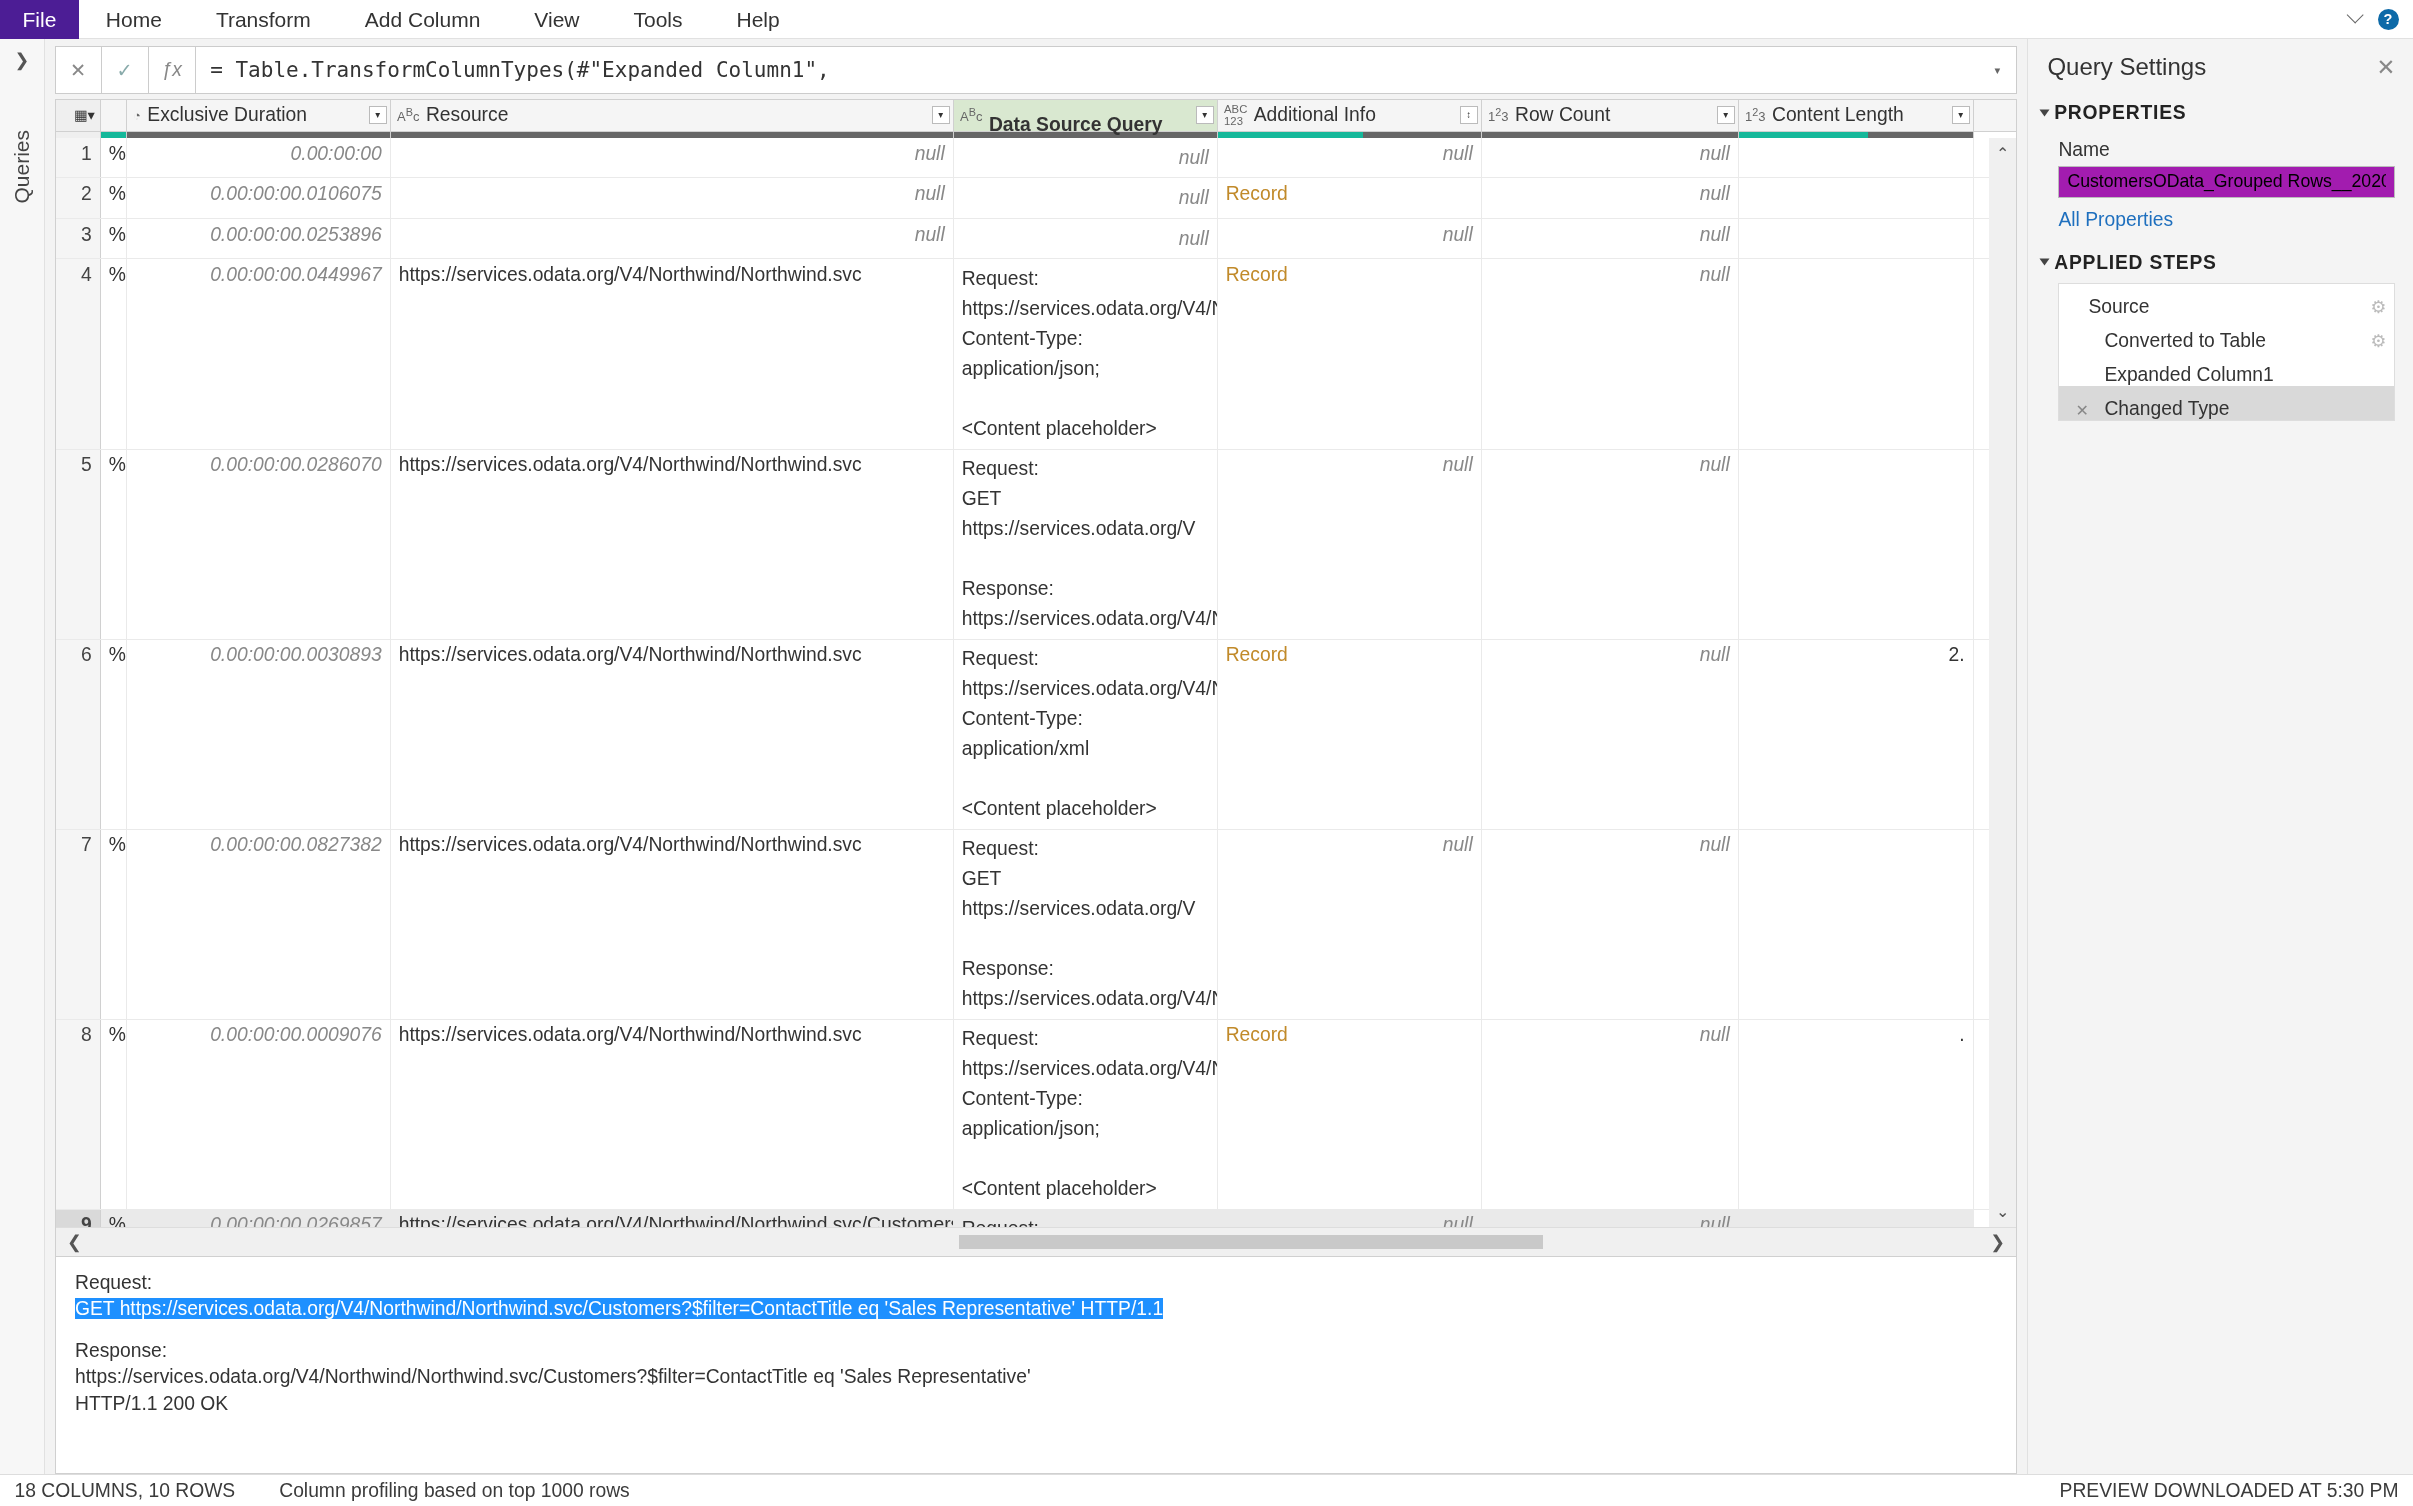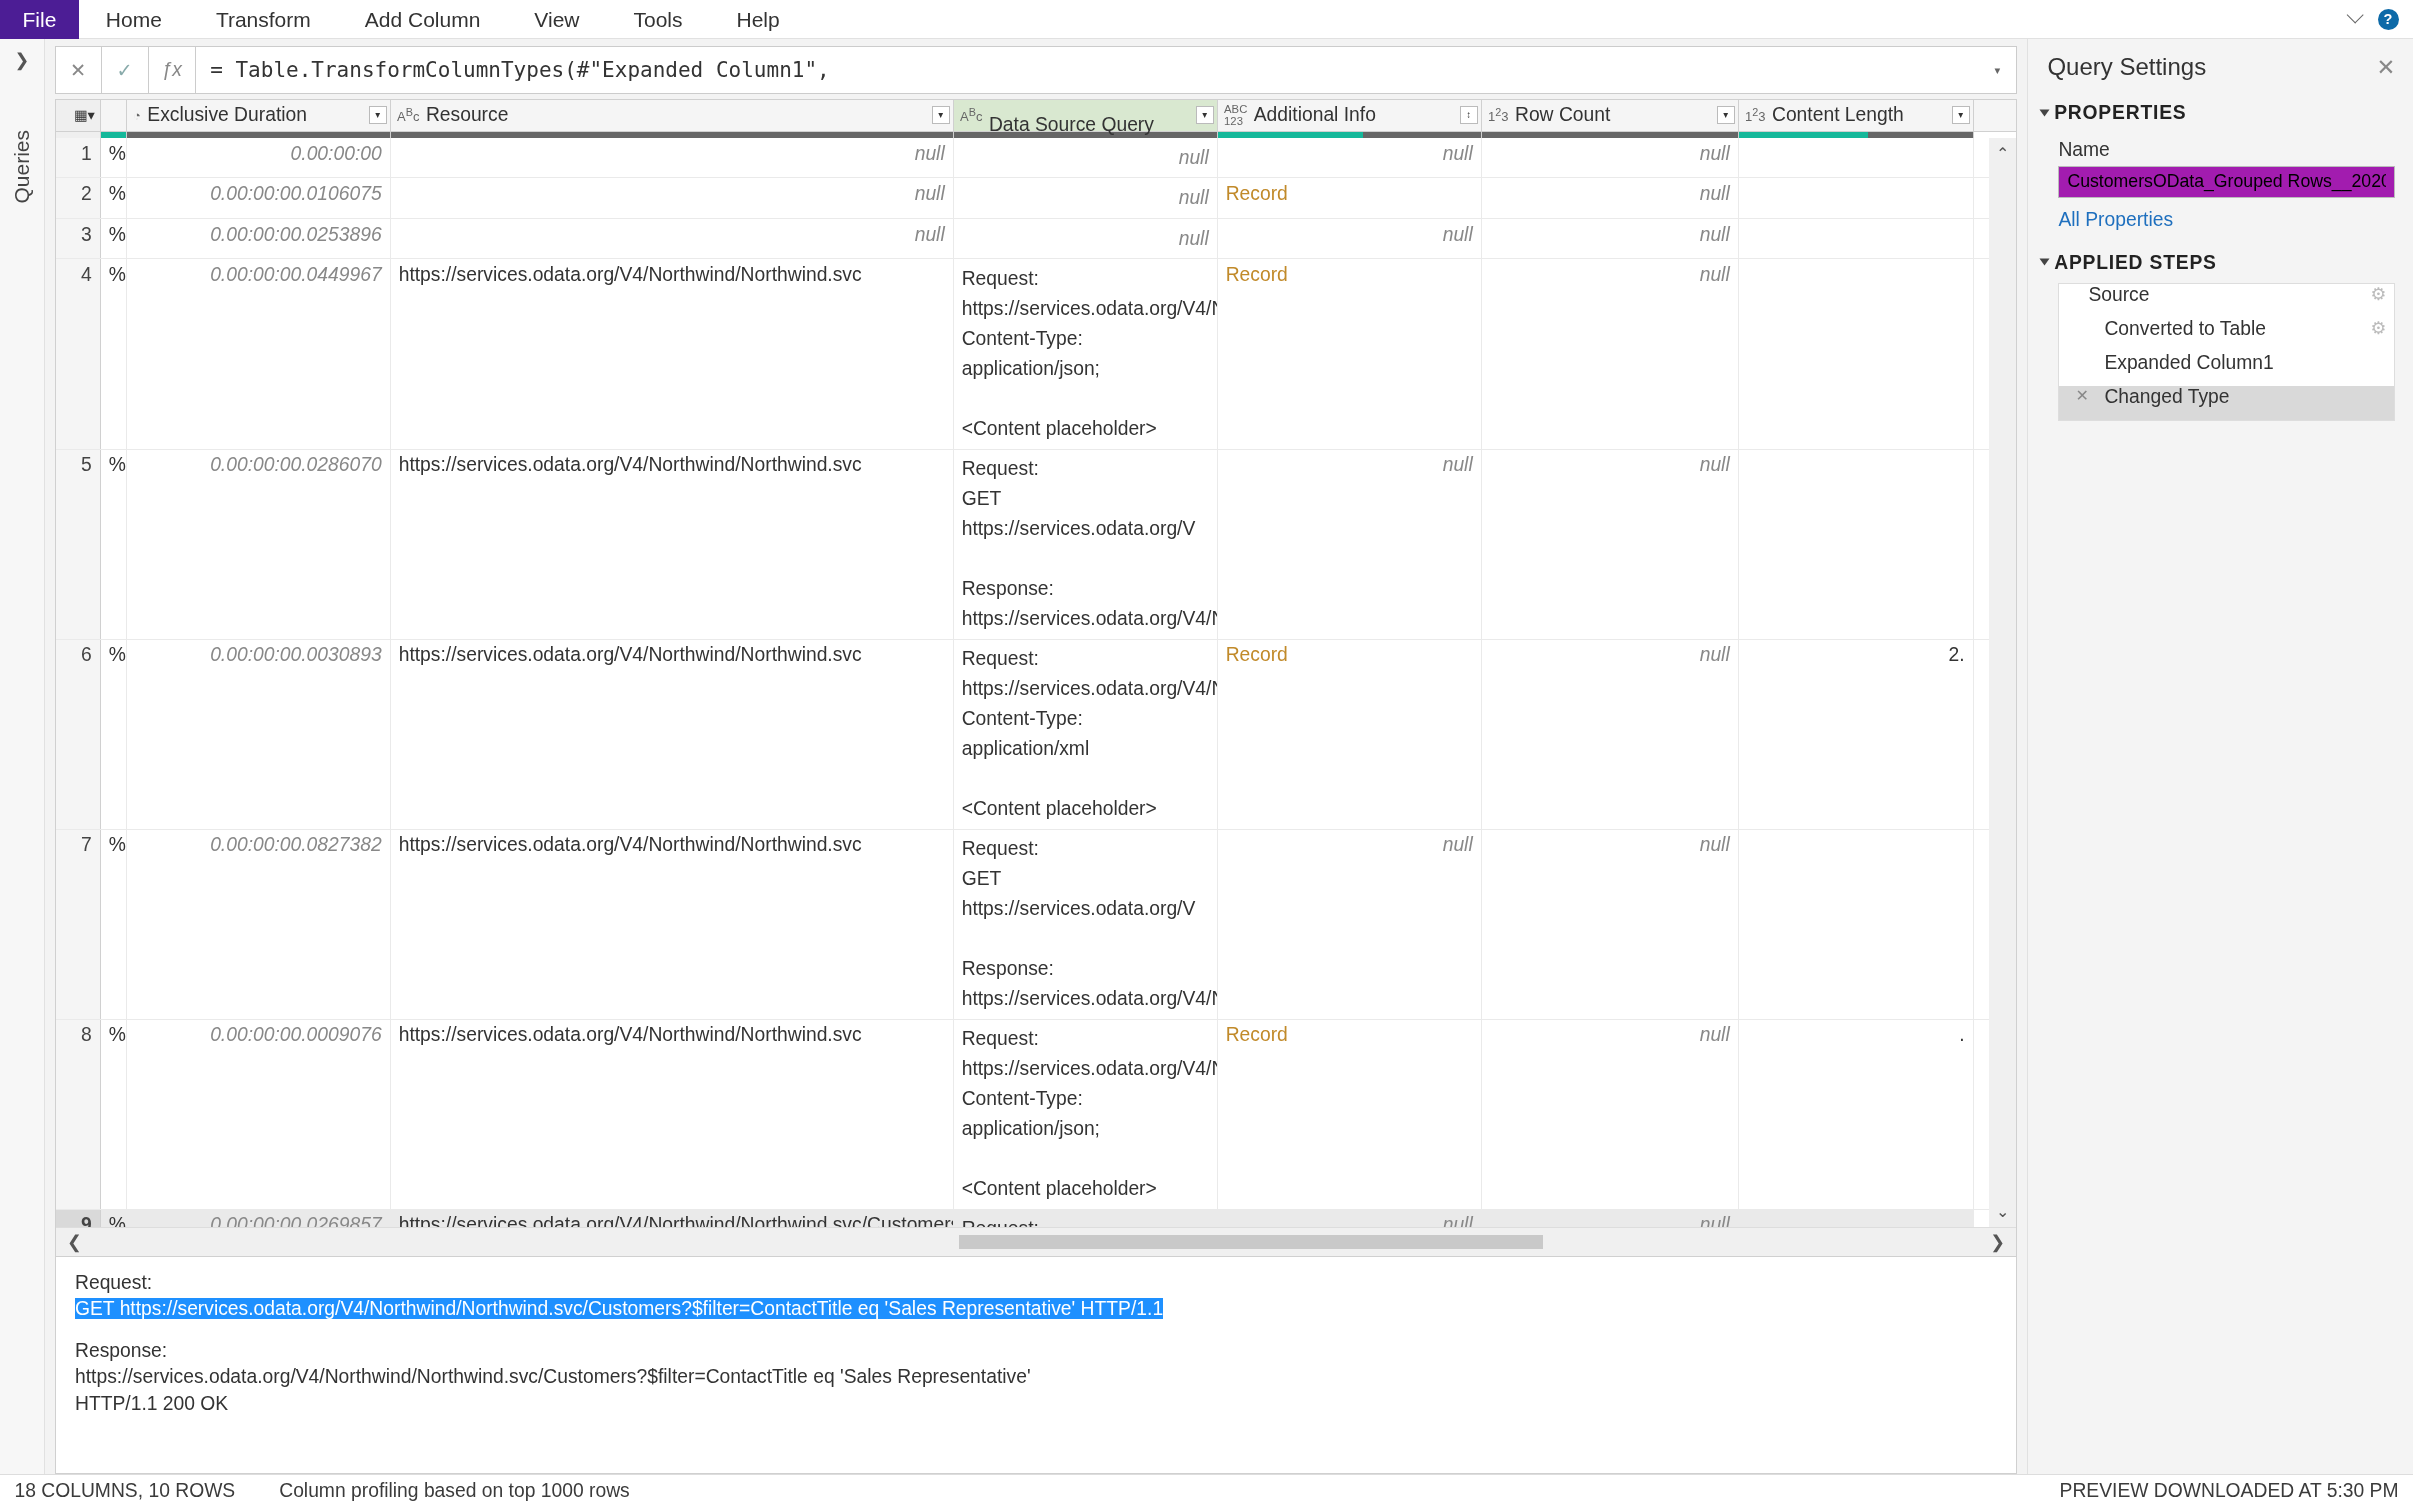--- a/index.html
+++ b/index.html
@@ -32,21 +32,21 @@
 .fbar-input .dd { color:#666; font-size:14.5px;}
 
 
 .gridwrap { flex:1; display:flex; flex-direction:column; min-height:0; border:0.8px solid #d0d0d0; background:#fff;}
 .grid-head { display:flex; border-bottom:0.8px solid #d0d0d0; height:32px; background:#f5f5f5; }
 .gh-rownum { width:45px; border-right:0.8px solid #d0d0d0; display:flex; align-items:center; justify-content:flex-end; padding-right:4.8px; background:#efefef;}
 .gh-col { border-right:0.8px solid #d0d0d0; display:flex; align-items:center; padding:0 6.4px; gap:6.4px; position:relative; background:#f5f5f5;}
 .gh-col .type-icon { font-size:13px; color:#666; }
 .gh-col .label { font-size:19.3px; }
 .gh-col.selected { background:#d9e8d0; }
-.gh-col.selected .label { font-weight:400;margin-top:20px; }
+.gh-col.selected .label { font-weight:700;margin-top:20px; }
 .gh-col .dd { position:absolute; right:3.2px; top:6.4px; width:17.7px; height:17.7px; border:0.8px solid #bbb; background:#fff; display:flex; align-items:center; justify-content:center;}
 
 .profile-row { display:flex; height:6.4px; }
 .profile-row .pr-rownum { width:45px; border-right:0.8px solid #d0d0d0; background:#efefef;}
 .profile-row .pr-col { border-right:0.8px solid #d0d0d0; background:#15b89a; }
 .profile-row .pr-col.grey { background:#666; }
 .profile-row .pr-col.split { background:linear-gradient(to right, #15b89a 55%, #666 55%); }
 
 .grid-body { flex:1; display:flex; overflow:hidden; position:relative;}
 .rows { flex:1; overflow:hidden; }
@@ -88,21 +88,21 @@
 .rightpane { width:386px; border-left:0.8px solid #e1e1e1; background:#f4f4f4; display:flex; flex-direction:column; padding:11.3px 11.3px 11.3px 6.4px; font-size:21px;}
 .rp-head { display:flex; justify-content:space-between; align-items:center; padding:3.2px 6.4px 14.5px 13px; font-size:24px; color:#333;}
 .rp-close { font-size:22.5px; color:#888;}
 .rp-section-title { font-weight:600; font-size:19.3px; letter-spacing:0.8px; color:#222; padding:6.4px 6.4px;}
 .rp-caret::before { content:""; display:inline-block; width:0; height:0; border-left:7.2px solid #444; border-top:5.6px solid transparent; border-bottom:5.6px solid transparent; transform:rotate(90deg); margin-right:6.4px; vertical-align:1.6px;}
 .rp-label { font-size:19.3px; padding:8px 6.4px 4.8px 24px; color:#333;}
 .rp-input { margin:0 6.4px 6.4px 24px; }
 .rp-input input { width:100%; height:32px; border:0.8px solid #bbb; padding:0 8px; font-size:17.7px; background:#a21caf;}
 .rp-link { color:#1e6fbe; padding:4.8px 6.4px 14.5px 24px; font-size:19.3px; cursor:pointer;}
 .steps { margin:3.2px 6.4px 0 24px; background:#fff; border:0.8px solid #ddd;}
-.step { display:flex; align-items:flex-start; justify-content:space-between; height:34px; padding:0 8px 0 29px; font-size:19.3px; position:relative;}
+.step { display:flex; align-items:flex-end; justify-content:space-between; height:34px; padding:0 8px 0 29px; font-size:19.3px; position:relative;}
 .step .gear { color:#bbb; font-size:17.7px;}
 .step.indent { padding-left:45px;}
 .step.active { background:#d9d9d9;}
 .step.active::before { content:"✕"; position:absolute; left:16px; color:#888; font-size:16px;}
 
 
 .status { height:32px; border-top:0.8px solid #ddd; display:flex; align-items:center; padding:0 14.5px; font-size:19.3px; color:#3b3b3b; justify-content:space-between; background:#fff;}
 .status .left { display:flex; gap:44px;}
 </style>
 </head>

